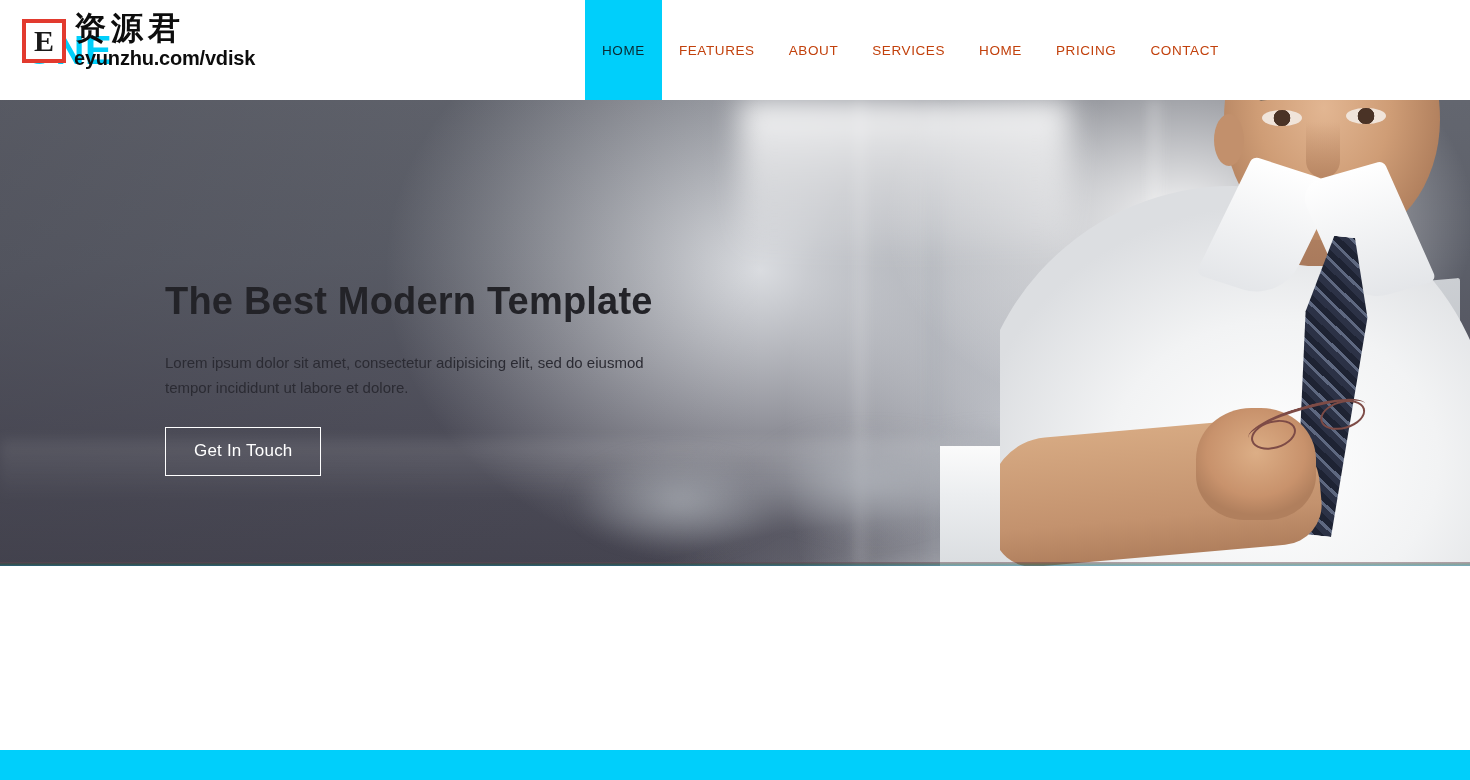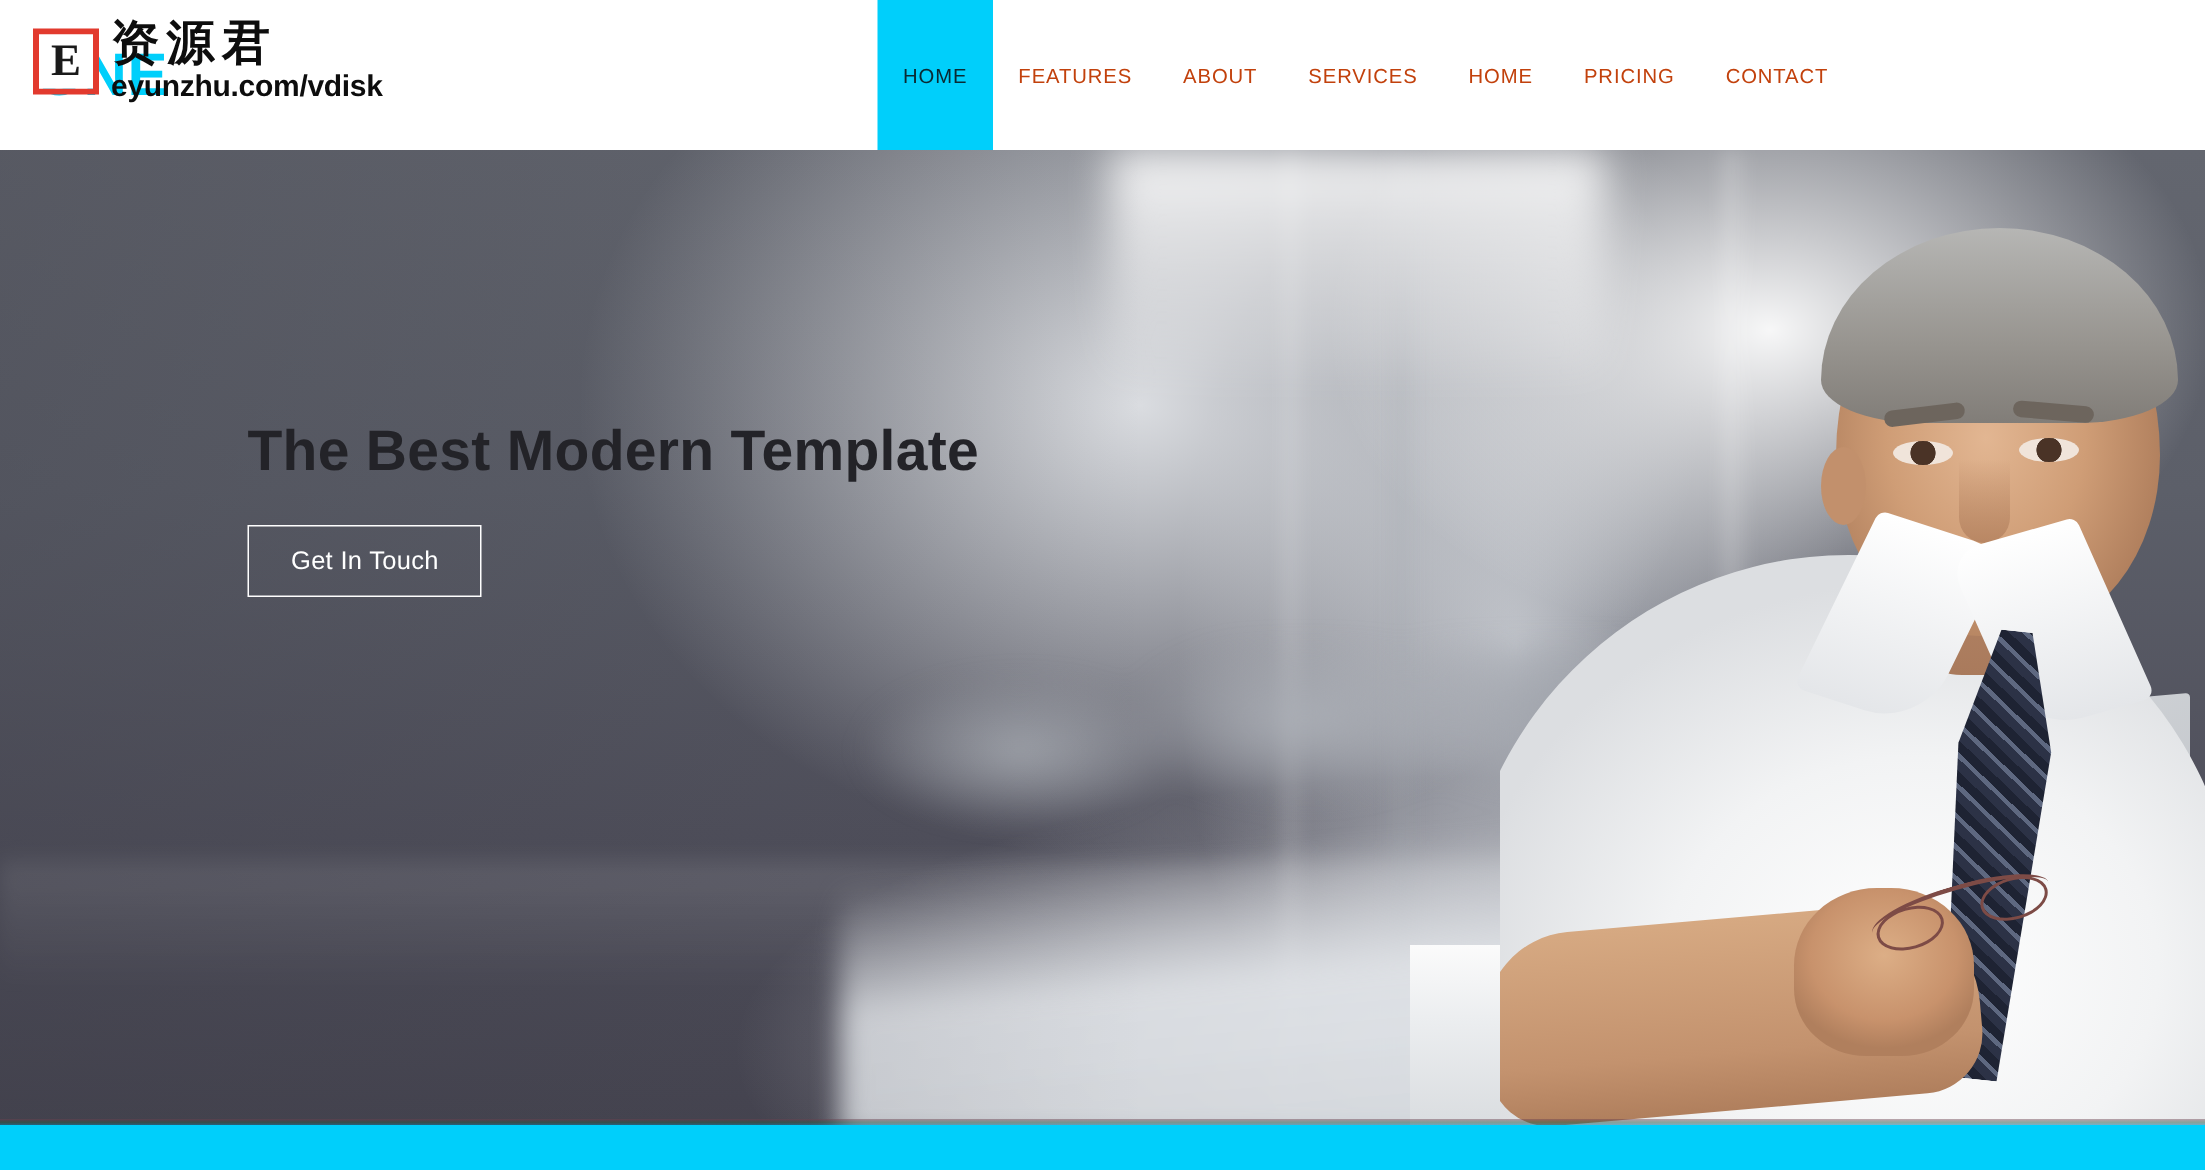--- a/index.html
+++ b/index.html
@@ -136,21 +136,21 @@
   .nav-item.active {
     background: #00cffb;
     color: #0a2a33;
   }
 
   
   .hero {
     position: absolute;
     top: 100px; left: 0;
     width: 1470px;
-    height: 650px;
+    height: 466px;
     overflow: hidden;
     background: #8b5cf6;
   }
 
   
   .hero-bg {
     position: absolute;
     inset: 0;
     background:
       radial-gradient(ellipse 420px 300px at 1180px 120px, rgba(255,255,255,0.95) 0%, rgba(255,255,255,0) 70%),
@@ -522,20 +522,21 @@
       <div class="p-tie"></div>
       <div class="p-arm"></div>
       <div class="p-fist"></div>
       <div class="p-glasses"></div>
     </div>
 
     <div class="hero-scrim"></div>
 
     <div class="hero-content">
       <h1 class="hero-title">The Best Modern Template</h1>
+      <p class="hero-sub">Lorem ipsum dolor sit amet, consectetur adipisicing elit, sed do eiusmod tempor incididunt ut labore et dolore.</p>
       <button class="hero-cta">Get In Touch</button>
     </div>
 
     <div class="hero-bottom-rule"></div>
   </section>
 
   <div class="bottom-bar"></div>
 
   <div class="watermark">
     <div class="wm-badge">

